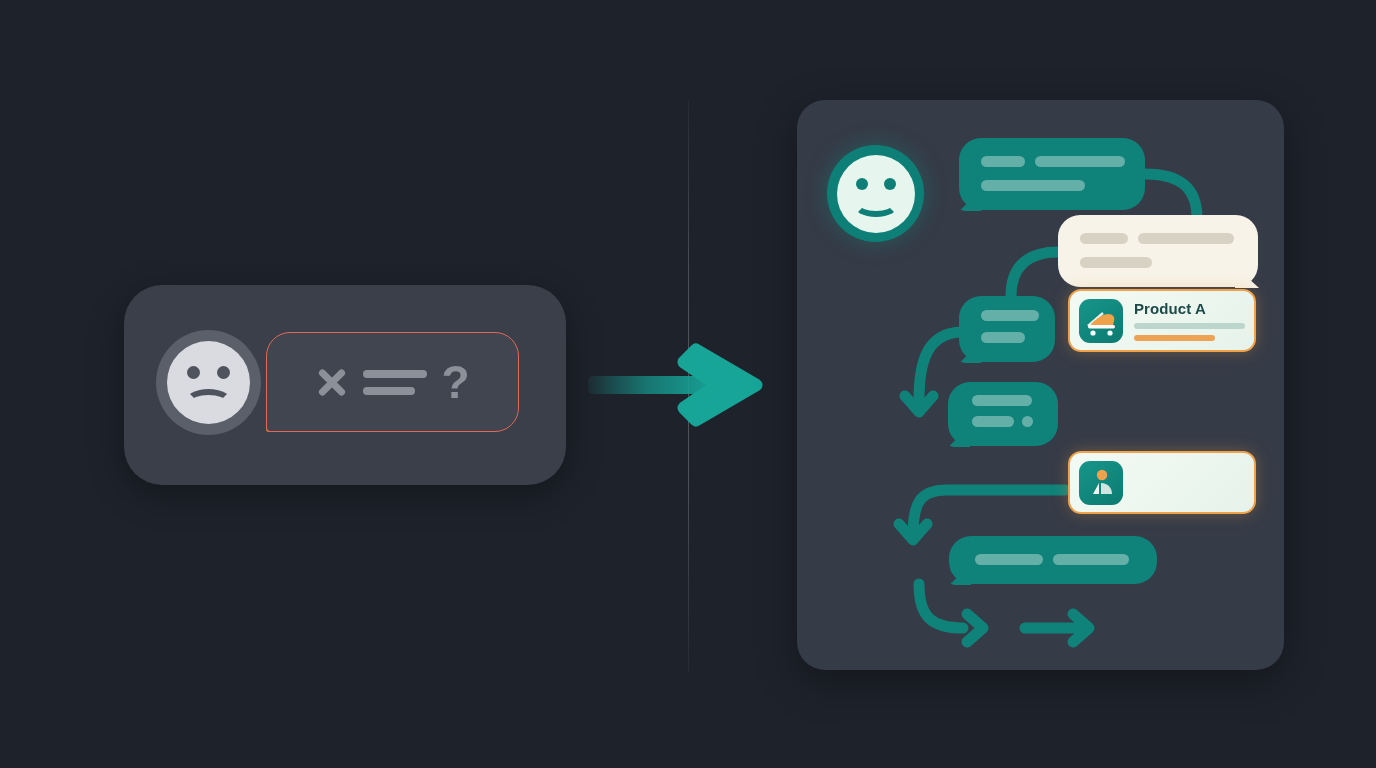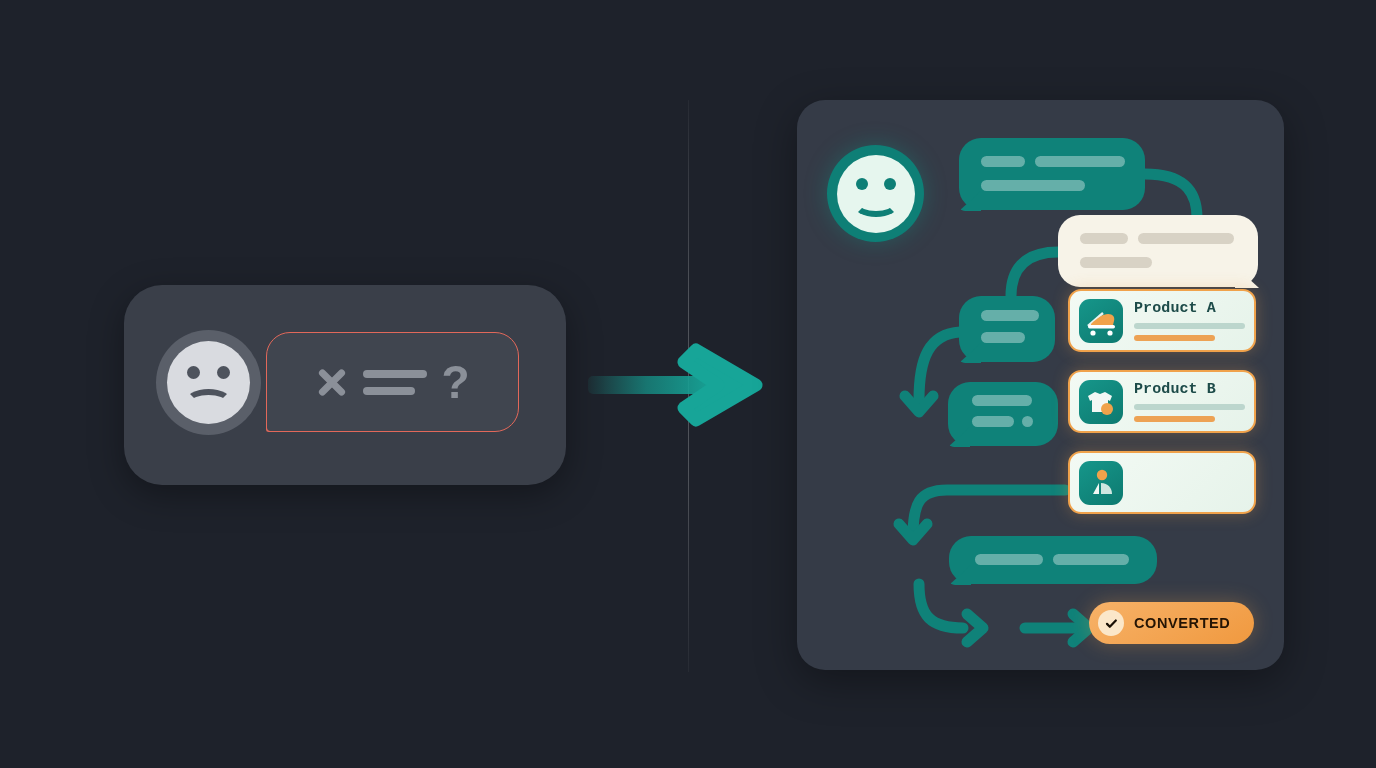--- a/index.html
+++ b/index.html
@@ -164,21 +164,21 @@
   .b5 .l1 { left:26px; top:18px; width:68px; }
   .b5 .l2 { left:104px; top:18px; width:76px; }
 
   
   .pcard {
     position:absolute; left:271px; width:188px; height:63px;
     background: linear-gradient(135deg,#f3faf4,#e6f3ea);
     border-radius: 13px;
     border: 2px solid #f0a24b;
     box-shadow: 0 0 16px rgba(240,162,75,.30);
-    display:flex; align-items:center; padding: 0 9px; font-family: Liberation Mono, monospace;
+    display:flex; align-items:center; padding: 0 9px;
   }
   .pcard.c1 { top:189px; } .pcard.c2 { top:270px; } .pcard.c3 { top:351px; }
   .picon {
     width:44px; height:44px; border-radius:11px; flex:none;
     background: linear-gradient(145deg,#16968a,#0d7a70);
     position:relative; overflow:hidden;
   }
   .pmeta { margin-left:11px; flex:1; }
   .pname { font-size:15px; font-weight:700; color:#1d4b49; letter-spacing:.1px; }
   .pbar { height:6px; border-radius:3px; margin-top:6px; }
@@ -324,47 +324,26 @@
           <circle cx="31" cy="34" r="2.6" fill="#ffffff"></circle>
         </svg>
       </div>
       <div class="pmeta">
         <div class="pname">Product A</div>
         <div class="pbar g"></div>
         <div class="pbar o"></div>
       </div>
     </div>
 
-    <div class="pcard c2">
-      <div class="picon">
-        <svg viewBox="0 0 44 44" width="44" height="44">
-          <path d="M16 12 L21 14 L26 12 L33 16 L31 21 L29 20 L29 32 L13 32 L13 20 L11 21 L9 16 Z" fill="#f2f7f4"></path>
-          <circle cx="28" cy="29" r="6" fill="#f0a24b"></circle>
-        </svg>
-      </div>
-      <div class="pmeta">
-        <div class="pname">Product B</div>
-        <div class="pbar g"></div>
-        <div class="pbar o"></div>
-      </div>
-    </div>
 
     <div class="pcard c3">
       <div class="picon">
         <svg viewBox="0 0 44 44" width="44" height="44">
           <circle cx="23" cy="14" r="5.2" fill="#f0a24b"></circle>
           <path d="M22 22 C29 22, 33 27, 33 33 L22 33 Z" fill="#cfe6e0"></path>
           <path d="M20 22 L14 33 L20 33 Z" fill="#f2f7f4"></path>
         </svg>
       </div>
     </div>
 
-    <div class="converted">
-      <span class="chk">
-        <svg viewBox="0 0 16 16" width="15" height="15">
-          <path d="M3.2 8.4 L6.2 11.4 L12.6 4.8" stroke="#1b1105" stroke-width="2.4" fill="none" stroke-linecap="round" stroke-linejoin="round"></path>
-        </svg>
-      </span>
-      <span class="lbl">CONVERTED</span>
-    </div>
 
   </div>
 </div>
 
 </body></html>

